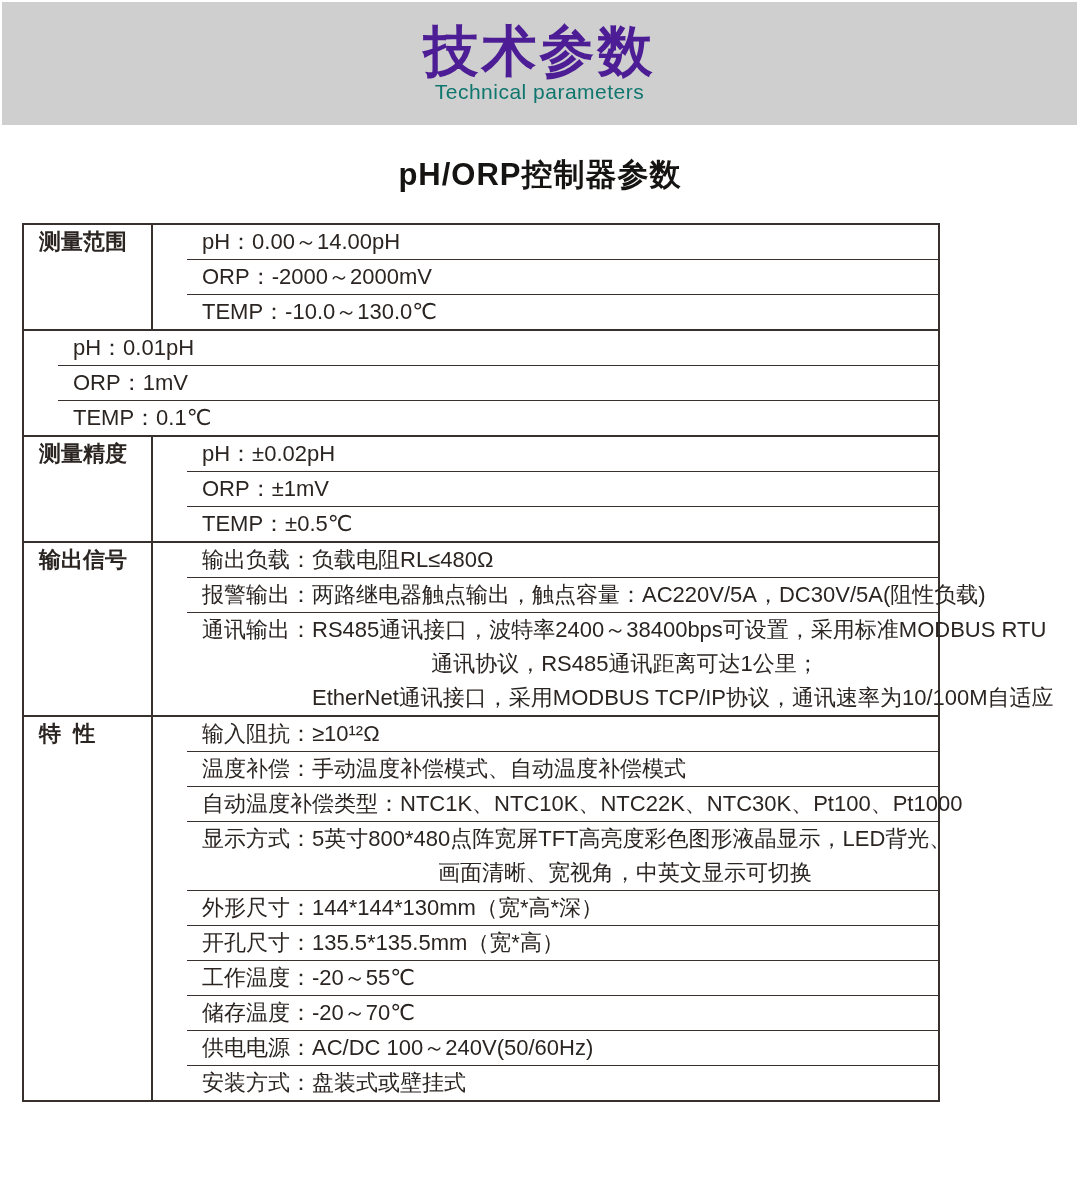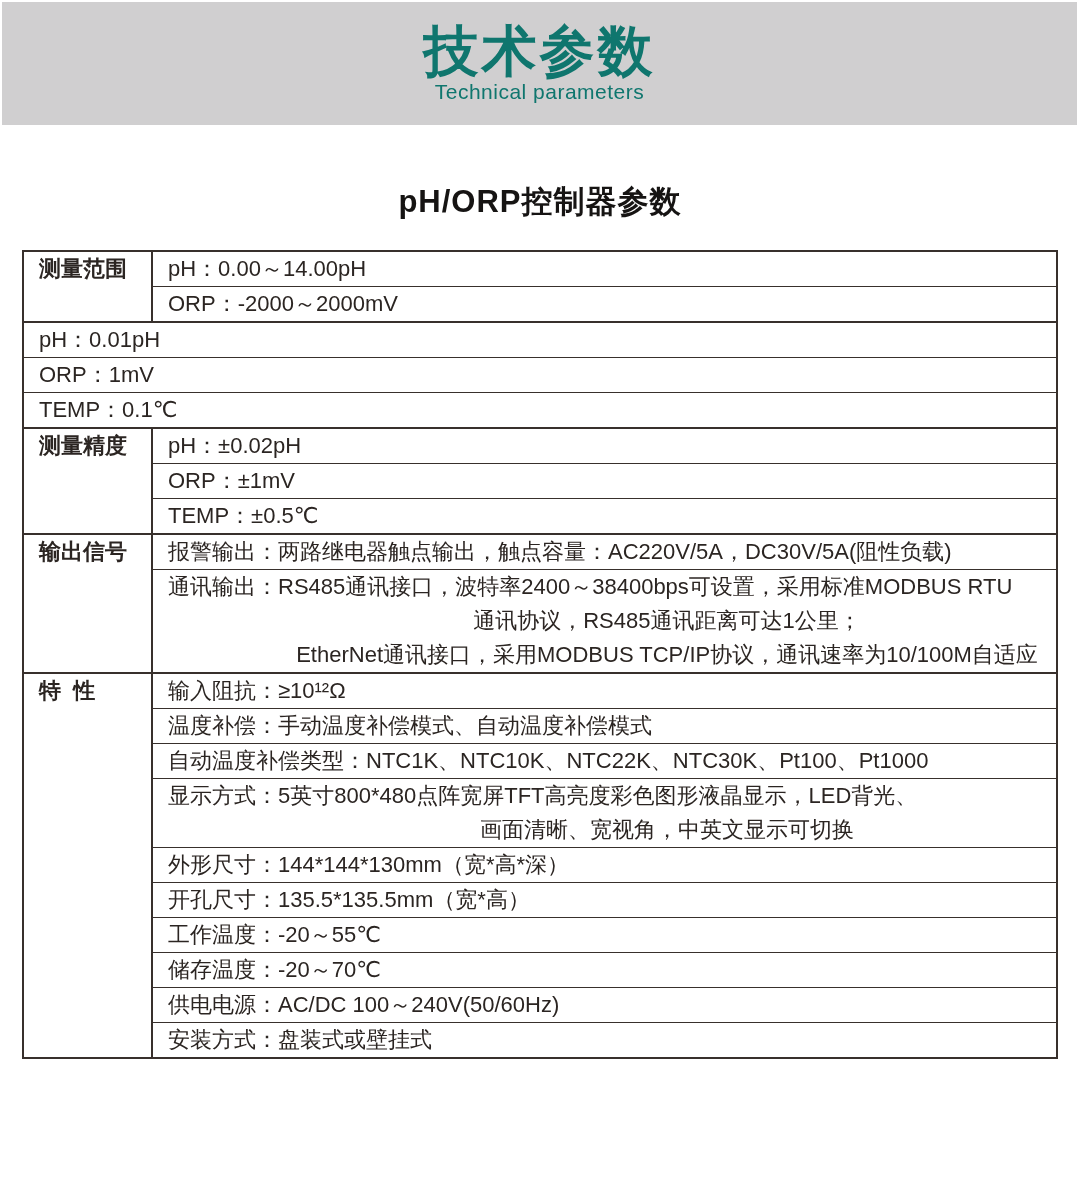--- a/index.html
+++ b/index.html
@@ -23,44 +23,44 @@
     height:123px;
     background:var(--banner-bg);
     display:flex;
     flex-direction:column;
     align-items:center;
     justify-content:center;
   }
   .banner-title{
     font-size:55px;
     font-weight:900;
-    color:#0f766e;
+    color:#4c1d95;
     letter-spacing:3px;
     line-height:1.05;
   }
   .banner-subtitle{
     font-size:21px;
     font-weight:400;
     color:#0f766e;
     letter-spacing:0.5px;
     margin-top:0;
   }
   
   .section-heading{
-    margin-top:56px;
+    margin-top:29px;
     text-align:center;
     font-size:31px;
     font-weight:700;
     color:#161413;
     letter-spacing:1px;
   }
   
   .spec-table{
     margin:27px 22px 0 22px;
-    width:1036px;
+    width:918px;
     border:2.5px solid var(--line);
     font-size:22px;
     font-weight:500;
   }
   .group{
     display:flex;
     border-top:2px solid var(--line);
   }
   .group:first-child{border-top:none;}
   .group-label{
@@ -68,20 +68,21 @@
     flex:0 0 129px;
     border-right:2px solid var(--line);
     padding:0 6px 0 15px;
     line-height:34px;
     font-weight:600;
     white-space:pre;
   }
   .group-rows{
     flex:1 1 auto;
     min-width:0;
+    margin-left:34px;
   }
   .spec-row{
     border-top:1.5px solid var(--line);
   }
   .spec-row:first-child{border-top:none;}
   .spec-line{
     line-height:34px;
     padding-left:15px;
     white-space:nowrap;
   }
@@ -103,20 +104,23 @@
 <div class="spec-table">
     <div class="group">
       <div class="group-label">测量范围</div>
       <div class="group-rows">
         <div class="spec-row">
           <div class="spec-line">pH：0.00～14.00pH</div>
         </div>
         <div class="spec-row">
           <div class="spec-line">ORP：-2000～2000mV</div>
         </div>
+        <div class="spec-row">
+          <div class="spec-line">TEMP：-10.0～130.0℃</div>
+        </div>
       </div>
     </div>
     <div class="group">
       <div class="group-rows">
         <div class="spec-row">
           <div class="spec-line">pH：0.01pH</div>
         </div>
         <div class="spec-row">
           <div class="spec-line">ORP：1mV</div>
         </div>
@@ -135,20 +139,23 @@
           <div class="spec-line">ORP：±1mV</div>
         </div>
         <div class="spec-row">
           <div class="spec-line">TEMP：±0.5℃</div>
         </div>
       </div>
     </div>
     <div class="group">
       <div class="group-label">输出信号</div>
       <div class="group-rows">
+        <div class="spec-row">
+          <div class="spec-line">输出负载：负载电阻RL≤480Ω</div>
+        </div>
         <div class="spec-row">
           <div class="spec-line">报警输出：两路继电器触点输出，触点容量：AC220V/5A，DC30V/5A(阻性负载)</div>
         </div>
         <div class="spec-row">
           <div class="spec-line">通讯输出：RS485通讯接口，波特率2400～38400bps可设置，采用标准MODBUS RTU</div>
           <div class="spec-line cont">通讯协议，RS485通讯距离可达1公里；</div>
           <div class="spec-line cont">EtherNet通讯接口，采用MODBUS TCP/IP协议，通讯速率为10/100M自适应</div>
         </div>
       </div>
     </div>

